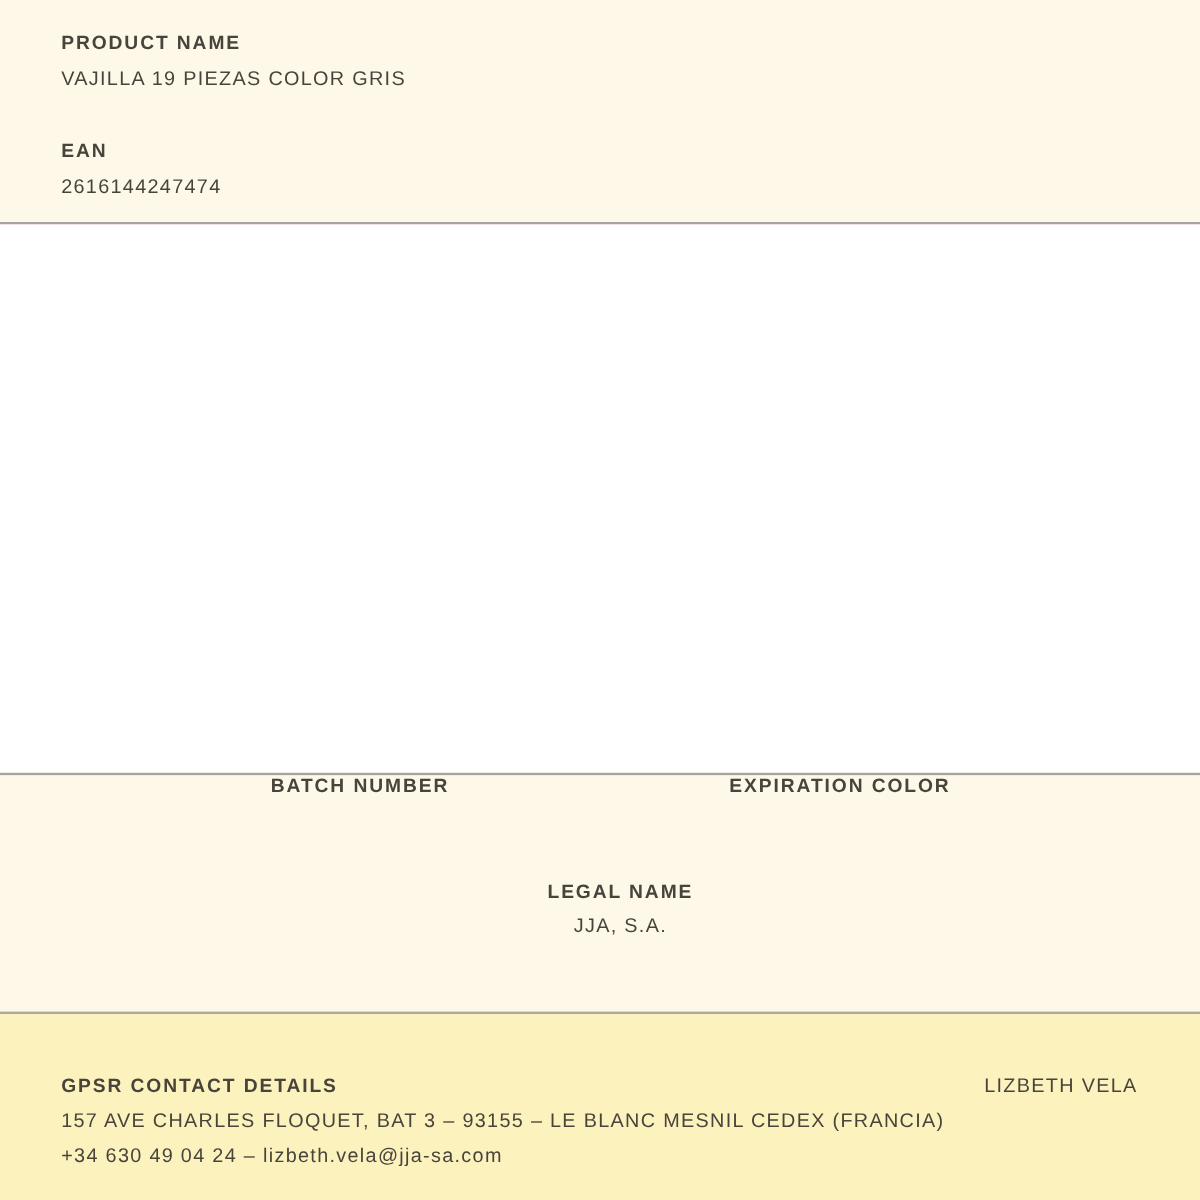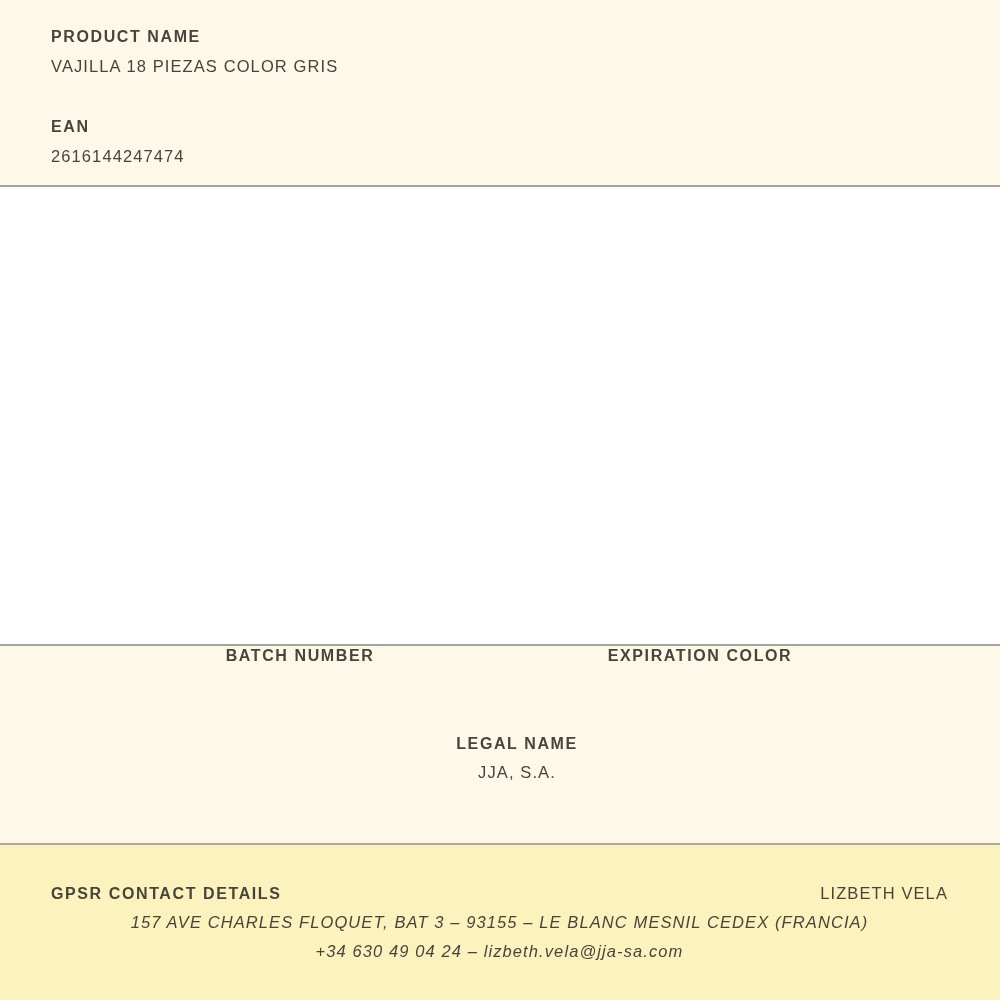--- a/index.html
+++ b/index.html
@@ -45,20 +45,21 @@
     font-weight: bold;
     font-size: 16px;
     letter-spacing: 1.6px;
     line-height: 20px;
   }
   .field-value {
     font-weight: normal;
     font-size: 16.5px;
     letter-spacing: 1.1px;
     line-height: 21px;
+    margin-top: 12px;
   }
   
   .section-header .field-label.product { padding-top: 27px; }
   .section-header .field-value.product { margin-top: 9px; }
   .section-header .field-label.ean { margin-top: 40px; }
   .section-header .field-value.ean { margin-top: 9px; }
   
   .details-row {
     display: flex;
     justify-content: center;
@@ -70,33 +71,32 @@
   .details-row.row-1 { }
   .details-row.row-2 { padding-top: 68px; margin-left: 34px; }
   .details-col .field-value { margin-top: 8px; }
   
   .contact-top {
     display: flex;
     justify-content: space-between;
     align-items: baseline;
   }
   .contact-line {
-    text-align: center;
+    text-align: left;
     margin-top: 8px;
-    font-style: italic;
   }
 </style>
 </head>
 <body>
 
 <div class="page">
 
   <div class="section-header">
     <div class="field-label product">PRODUCT NAME</div>
-    <div class="field-value product">VAJILLA 18 PIEZAS COLOR GRIS</div>
+    <div class="field-value product">VAJILLA 19 PIEZAS COLOR GRIS</div>
     <div class="field-label ean">EAN</div>
     <div class="field-value ean">2616144247474</div>
   </div>
 
   <div class="section-image"></div>
 
   <div class="section-details">
     <div class="details-row row-1">
       <div class="details-col">
         <div class="field-label">BATCH NUMBER</div>

